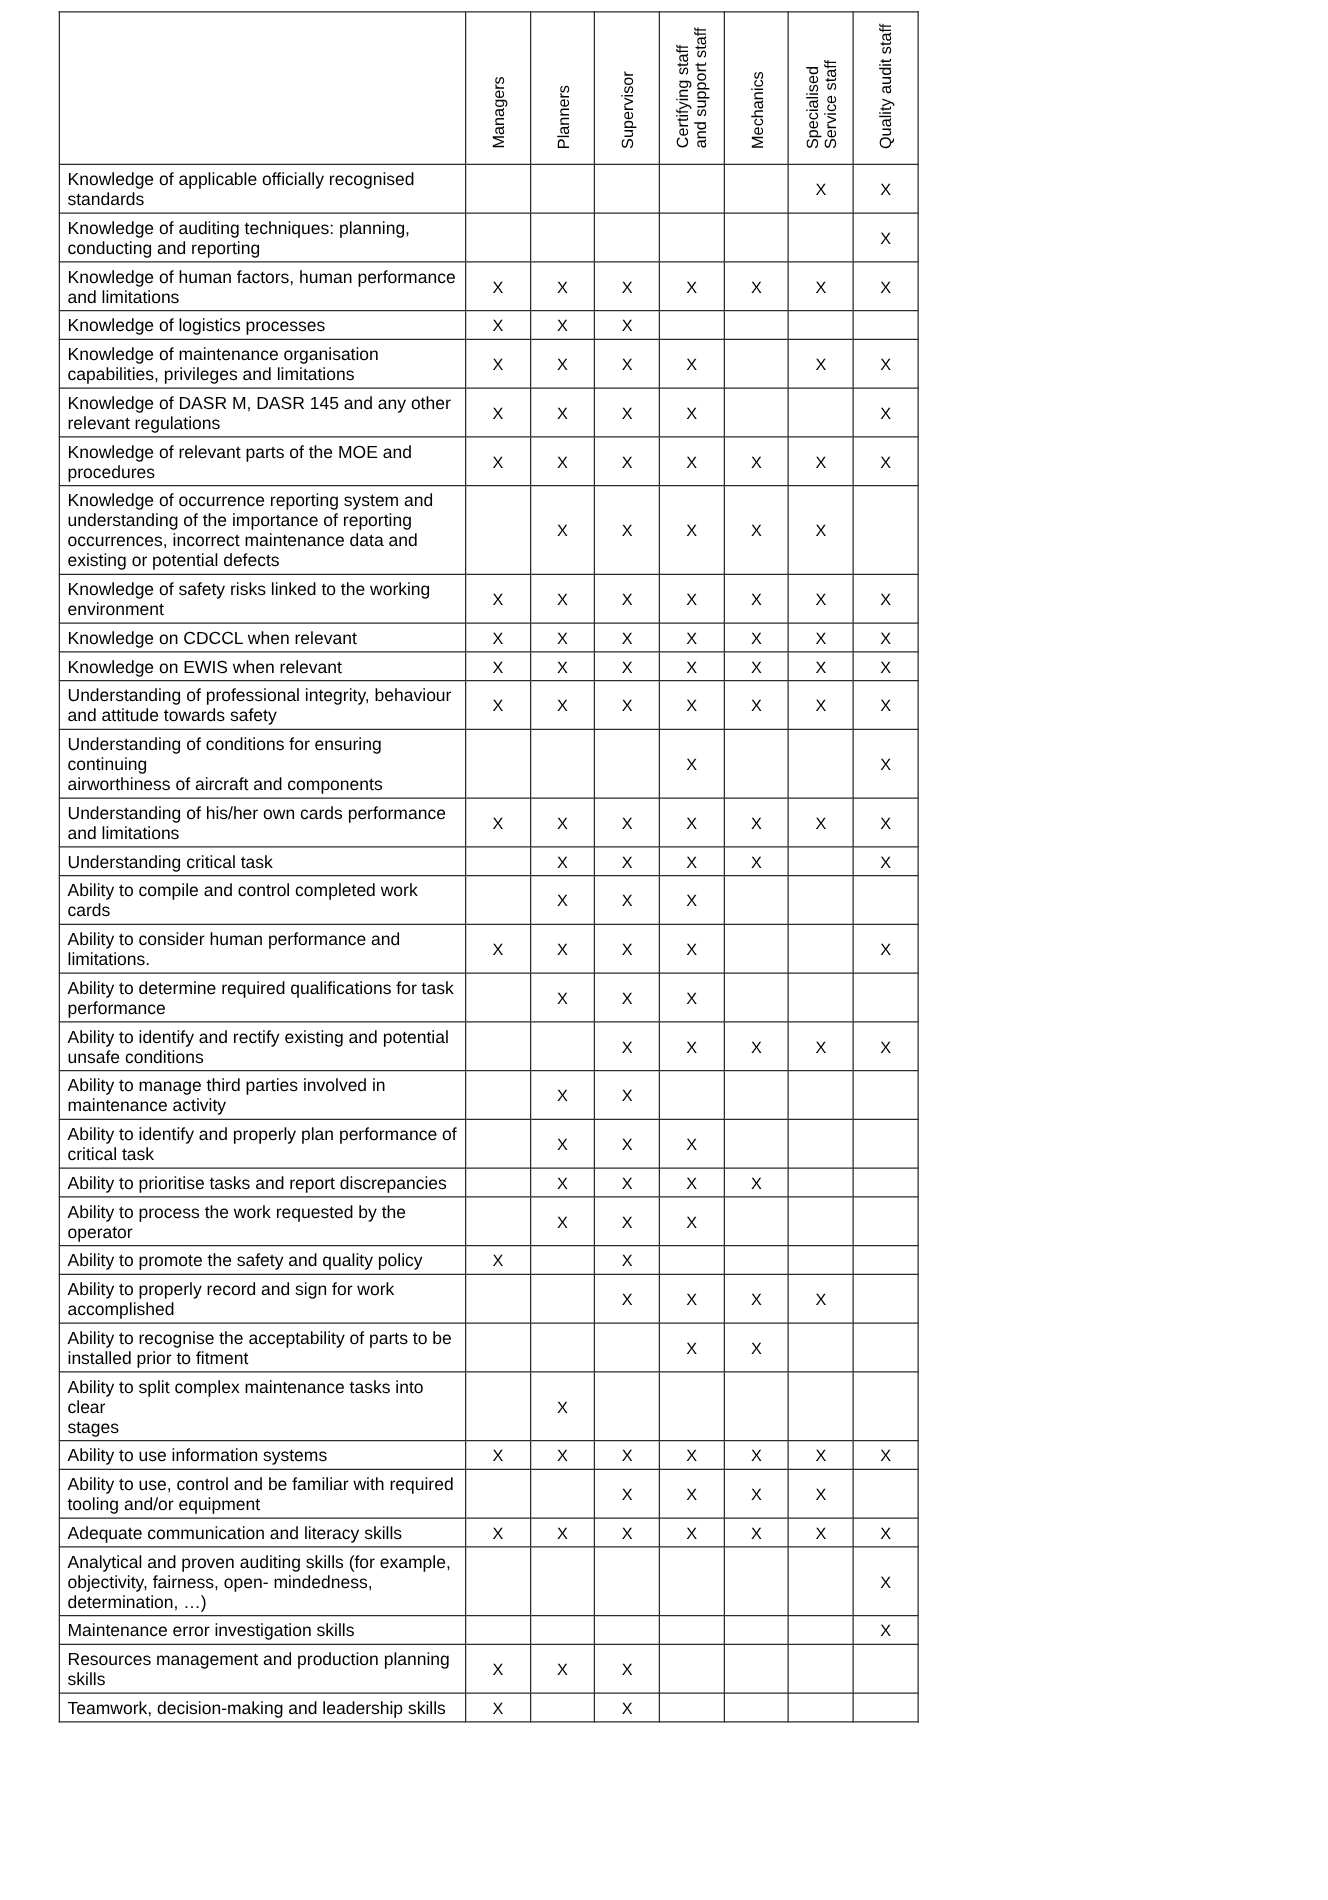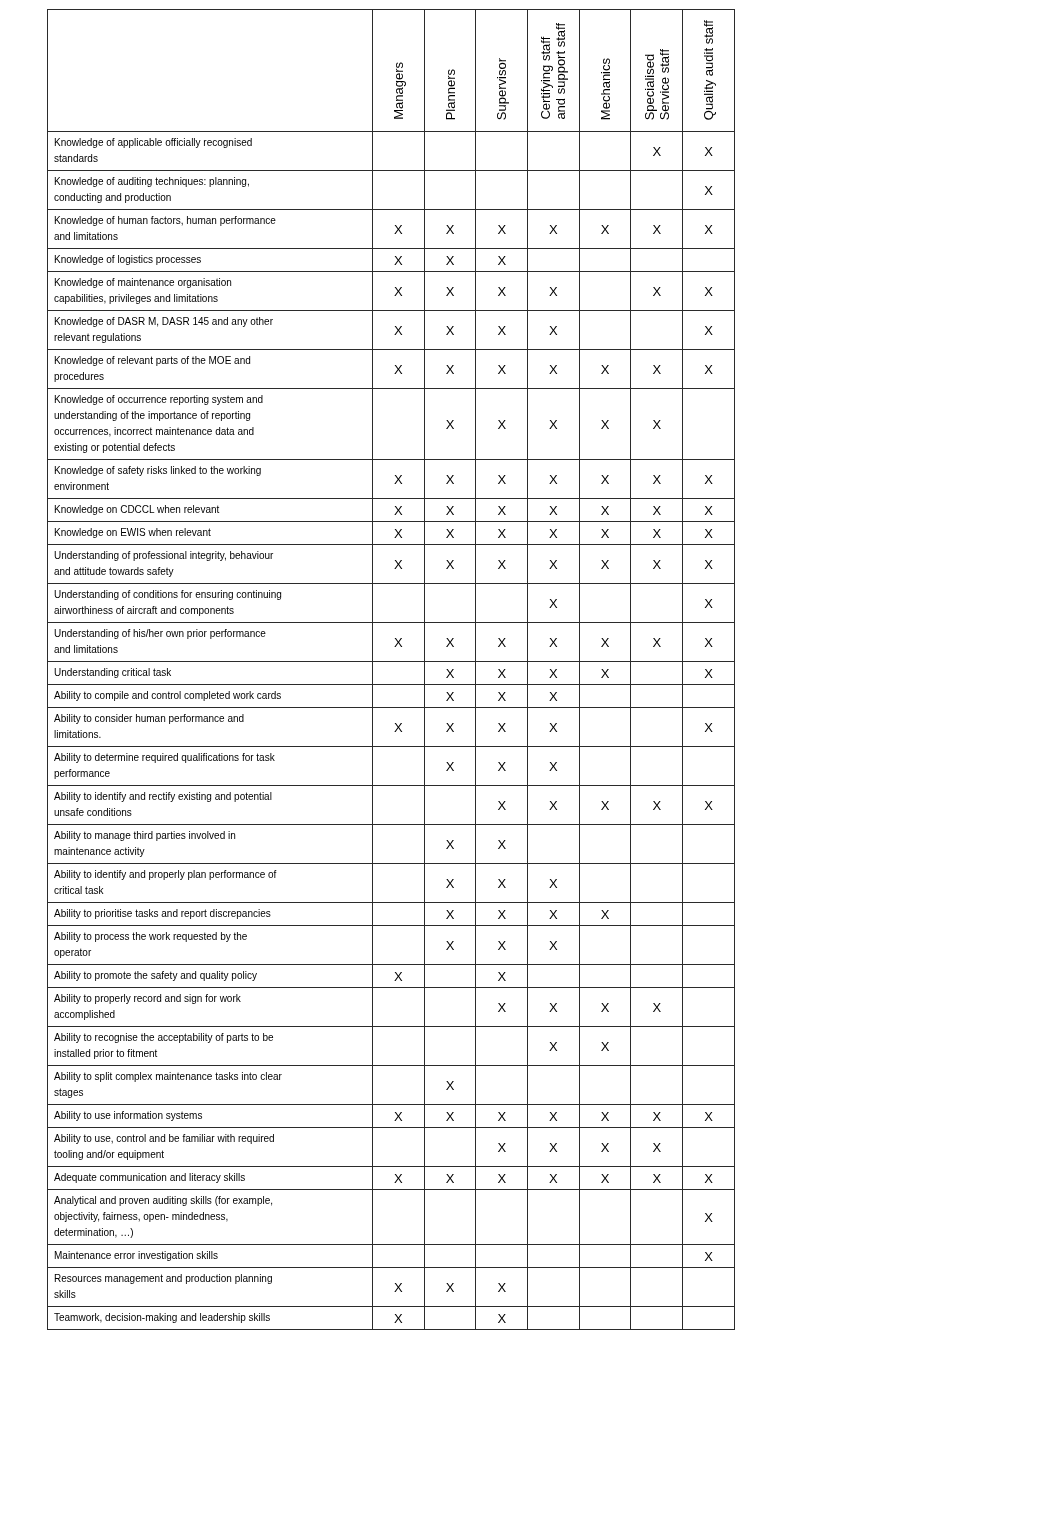--- a/index.html
+++ b/index.html
@@ -33,21 +33,21 @@
     display: inline-block;
     writing-mode: vertical-rl;
     transform: rotate(180deg);
     white-space: pre-line;
     font-size: 13px;
     line-height: 15px;
     text-align: left;
   }
   td.lbl {
     padding: 3px 6px;
-    font-size: 10px;
+    font-size: 14px;
     line-height: 16px;
     vertical-align: middle;
     white-space: pre-line;
     margin-left: 39px;
   }
   td.mark {
     text-align: center;
     vertical-align: middle;
     font-size: 13px;
     padding: 0;
@@ -88,21 +88,21 @@
         <td class="mark"></td>
         <td class="mark"></td>
         <td class="mark"></td>
         <td class="mark"></td>
         <td class="mark"></td>
         <td class="mark">X</td>
         <td class="mark">X</td>
       </tr>
       <tr>
         <td class="lbl">Knowledge of auditing techniques: planning,
-conducting and production</td>
+conducting and reporting</td>
         <td class="mark"></td>
         <td class="mark"></td>
         <td class="mark"></td>
         <td class="mark"></td>
         <td class="mark"></td>
         <td class="mark"></td>
         <td class="mark">X</td>
       </tr>
       <tr>
         <td class="lbl">Knowledge of human factors, human performance
@@ -218,21 +218,21 @@
 airworthiness of aircraft and components</td>
         <td class="mark"></td>
         <td class="mark"></td>
         <td class="mark"></td>
         <td class="mark">X</td>
         <td class="mark"></td>
         <td class="mark"></td>
         <td class="mark">X</td>
       </tr>
       <tr>
-        <td class="lbl">Understanding of his/her own prior performance
+        <td class="lbl">Understanding of his/her own cards performance
 and limitations</td>
         <td class="mark">X</td>
         <td class="mark">X</td>
         <td class="mark">X</td>
         <td class="mark">X</td>
         <td class="mark">X</td>
         <td class="mark">X</td>
         <td class="mark">X</td>
       </tr>
       <tr>

